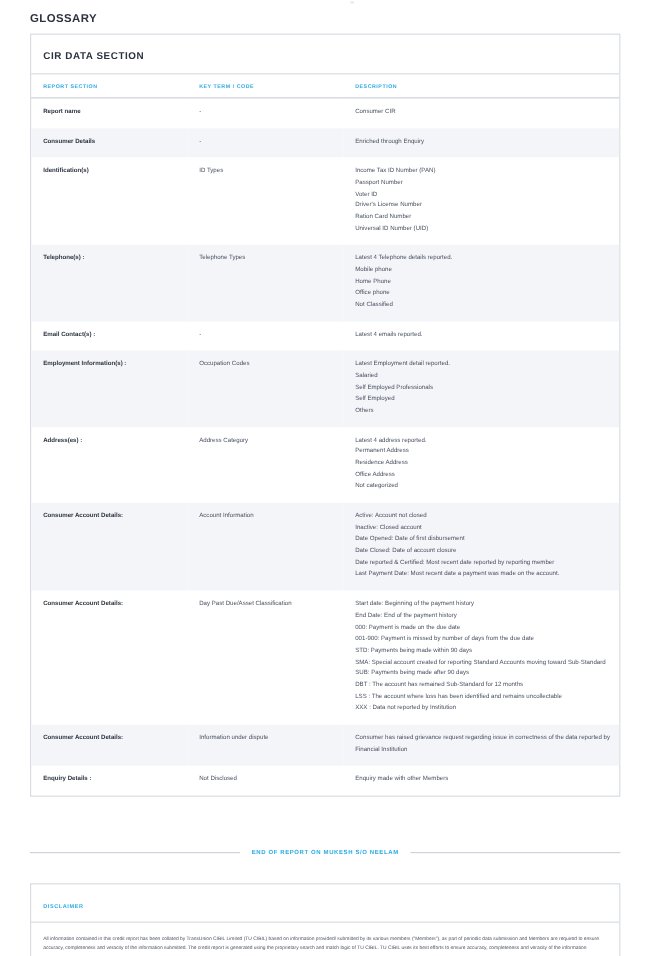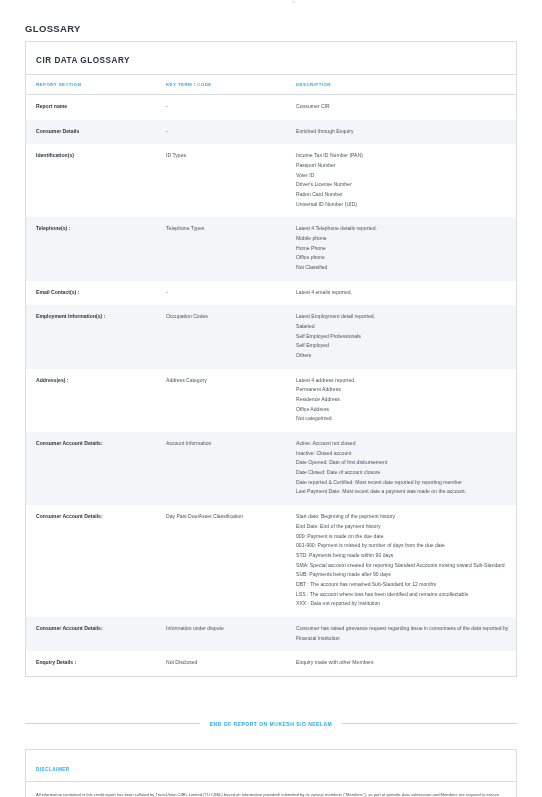--- a/index.html
+++ b/index.html
@@ -12,21 +12,21 @@
     height: 797px;
     font-family: "Liberation Sans", sans-serif;
     color: #3d4452;
     overflow: hidden;
     position: relative;
   }
   .page {
     width: 542px;
     height: 797px;
     box-sizing: border-box;
-    padding: 17px 25px;
+    padding: 4px 25px;
     position: relative;
   }
 
   
   .section-title {
     font-size: 9.5px;
     font-weight: bold;
     letter-spacing: 0.35px;
     color: #2b3240;
     margin: 0;
@@ -152,21 +152,21 @@
 
 <div class="page">
 
   <div class="top-speck"></div>
 
   <h1 class="section-title">GLOSSARY</h1>
 
   <div class="glossary-card">
 
     <div class="card-title-bar">
-      <span class="card-title">CIR DATA GLOSSARY</span>
+      <span class="card-title">CIR DATA SECTION</span>
     </div>
 
     <table class="glossary">
       <colgroup>
         <col class="c1">
           <col class="c2">
           <col class="c3">
       </colgroup>
       <thead>
         <tr>

